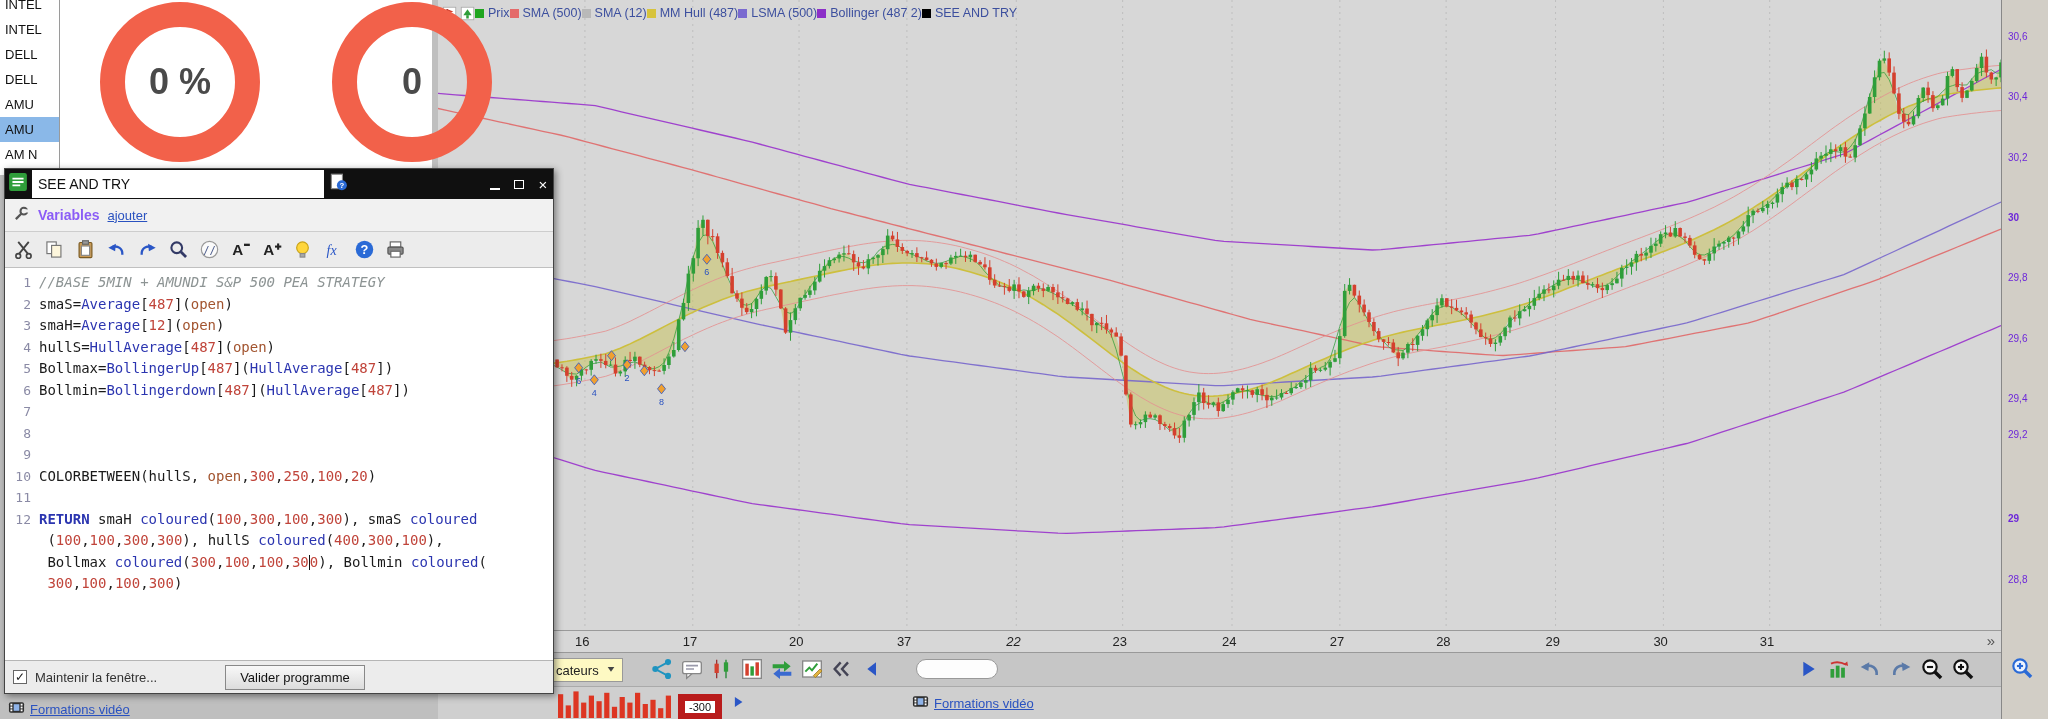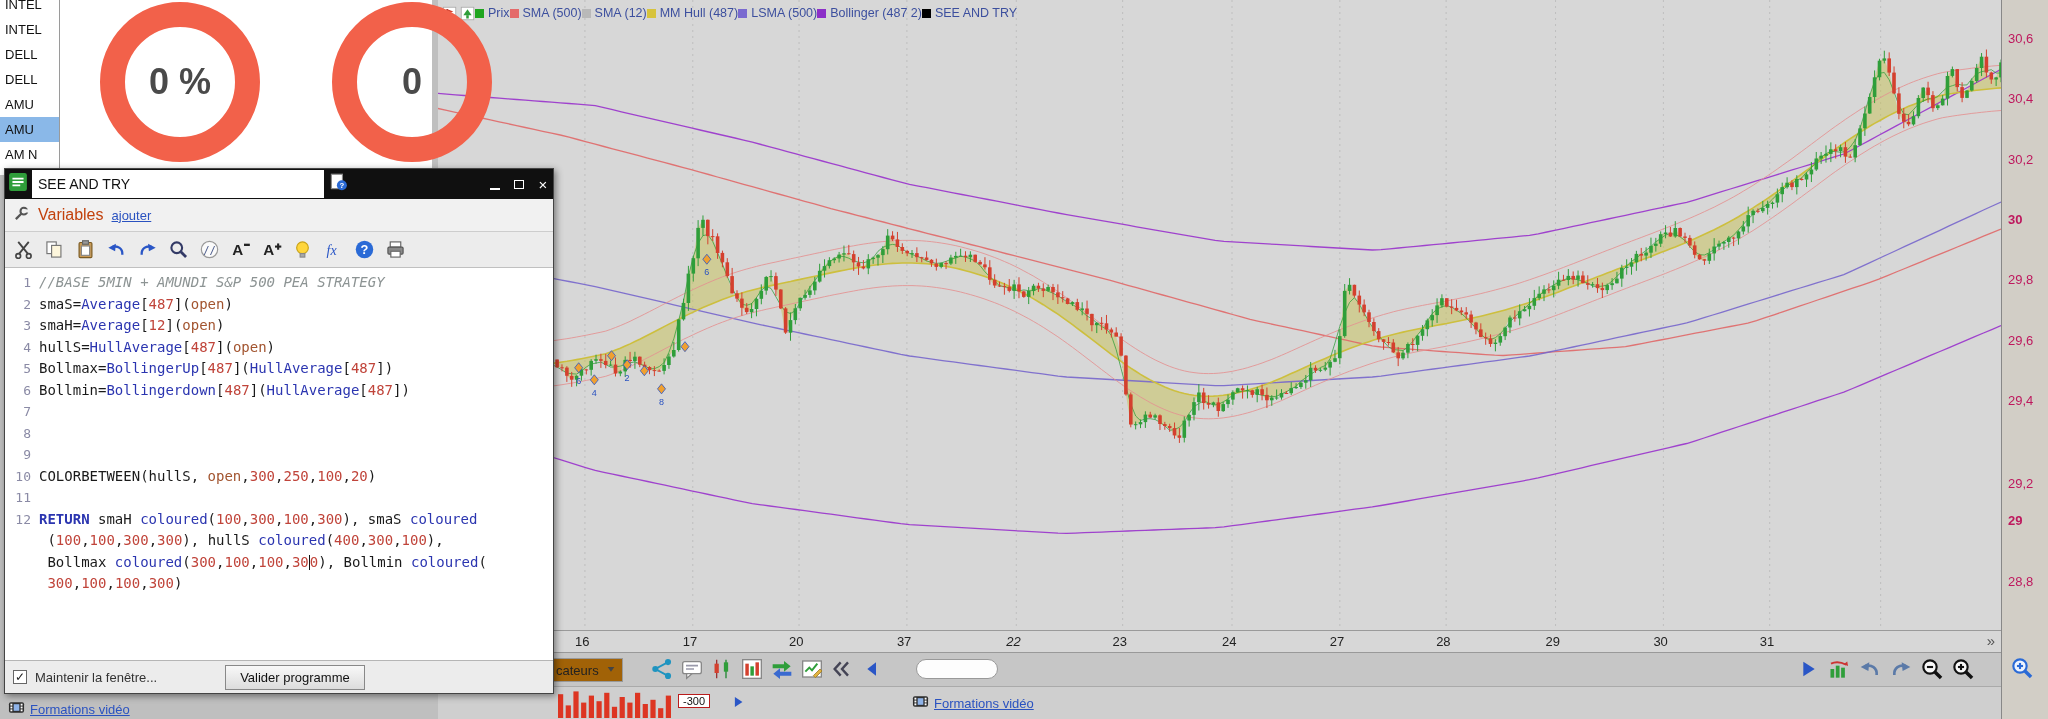--- a/index.html
+++ b/index.html
@@ -18,47 +18,47 @@
 #chart-svg{position:absolute;left:0;top:0;display:block}
 #legend{position:absolute;left:4px;top:6px;display:flex;align-items:center;gap:0;font-size:12.5px;color:#3c4f9e;z-index:2}
 #legend-tools{display:inline-flex;gap:3px}
 .lgitem{display:inline-flex;align-items:center;gap:4px}
 .sw{width:9px;height:9px;display:inline-block}
 #x-axis{position:absolute;left:0;top:630px;width:100%;height:22px;border-top:1px solid #9a9a9a;font-size:13px;color:#222}
 .xlabel{position:absolute;top:3px}
 .xlabel.b{font-weight:bold}
 #x-more{position:absolute;right:6px;top:1px;font-size:15px;color:#555}
 #chart-toolbar{position:absolute;left:0;top:652px;width:100%;height:34px;background:#c6c6c6;border-top:1px solid #999}
-#indicators-dropdown{position:absolute;left:112px;top:5px;height:24px;background:#a16207;border:1px solid #999;display:flex;align-items:center;padding:0 5px;font-size:13px;color:#222;gap:6px}
+#indicators-dropdown{position:absolute;left:112px;top:5px;height:24px;background:#fef9c3;border:1px solid #999;display:flex;align-items:center;padding:0 5px;font-size:13px;color:#222;gap:6px}
 #ct-left{position:absolute;left:212px;top:4px;display:flex;gap:6px;align-items:center}
 #scroll-thumb{position:absolute;left:478px;top:6px;width:82px;height:20px;background:#fdfdfd;border:1px solid #999;border-radius:10px}
 #ct-right{position:absolute;left:1358px;top:4px;display:flex;gap:7px;align-items:center}
 #chart-bottom{position:absolute;left:0;top:686px;width:100%;height:33px;background:#cfcfcf;border-top:1px solid #aaa}
 #mini-histogram{position:absolute;left:119px;top:1px}
-#scroll-value{position:absolute;left:240px;top:7px;background:#fff;border:1px solid #b91c1c;font-size:11px;padding:0 4px;color:#111}
+#scroll-value{position:absolute;left:240px;top:7px;background:#fff;border:7px solid #b91c1c;font-size:11px;padding:0 4px;color:#111}
 #bs-play{position:absolute;left:292px;top:7px}
 .formations{display:flex;align-items:center;gap:5px;font-size:13px;color:#2a52c0}
 .formations .txt{text-decoration:underline}
 #formations2{position:absolute;left:474px;top:6px}
 #formations1{position:absolute;left:8px;top:699px;z-index:11}
 
 #price-axis{position:absolute;left:2001px;top:0;width:47px;height:719px;background:#d2cec6;border-left:1px solid #888;z-index:2}
-.plabel{position:absolute;left:6px;font-size:13px;color:#be185d}
+.plabel{position:absolute;left:6px;font-size:10px;color:#6d28d9}
 .plabel.b{font-weight:bold}
 #axis-zoom{position:absolute;left:8px;top:656px}
 
 #editor{position:absolute;left:4px;top:168px;width:550px;height:526px;background:#fff;border:1px solid #444;box-shadow:2px 2px 7px rgba(0,0,0,.45);z-index:10;display:flex;flex-direction:column}
 #titlebar{height:30px;background:#101010;display:flex;align-items:center;gap:4px;padding-left:3px;flex:none}
 #title-field{width:292px;height:28px;background:#fff;display:flex;align-items:center;padding-left:6px;font-size:14px;color:#111}
 .tb-spacer{flex:1}
 .winbtn{width:20px;height:100%;color:#fff;font-size:15px;display:flex;align-items:center;justify-content:center;cursor:default}
 .min-glyph{width:10px;height:2px;background:#fff;margin-top:9px}
 .max-glyph{width:10px;height:9px;border:1.5px solid #fff}
 #vars-row{height:33px;background:#f1f1f1;border-bottom:1px solid #cdcdcd;display:flex;align-items:center;gap:8px;padding-left:8px;flex:none}
-#vars-label{font-weight:normal;font-size:16px;color:#c2410c}
+#vars-label{font-weight:bold;font-size:14px;color:#8b5cf6}
 #vars-add{font-size:13px;color:#2a52c0;text-decoration:underline;cursor:pointer}
 #editor-toolbar{height:36px;background:#ececec;border-bottom:1px solid #c0c0c0;display:flex;align-items:center;gap:10px;padding-left:8px;flex:none}
 #code-area{flex:1;background:#fff;overflow:hidden;padding-top:4px;font-family:"DejaVu Sans Mono",monospace;font-size:14px}
 .code-row{display:flex;line-height:21.5px;white-space:pre}
 .lineno{width:34px;text-align:right;padding-right:8px;color:#8a8aa5;font-size:13px;flex:none}
 .tk-id{color:#1a1a1a}
 .tk-fn{color:#2b35b0}
 .tk-num{color:#c0443a}
 .tk-pr{color:#a2542f}
 .tk-kw{color:#2b35b0;font-weight:bold}
@@ -931,21 +931,21 @@
           <line x1="11.2" y1="11.2" x2="15.8" y2="15.8" stroke="#2a6ad6" stroke-width="2.6"></line>
         </svg>
       </span></span>
 <div class="plabel" style="top: 31.1866px;">30,6</div>
     <div class="plabel" style="top: 91.4737px;">30,4</div>
     <div class="plabel" style="top: 151.761px;">30,2</div>
     <div class="plabel b" style="top: 212.048px;">30</div>
     <div class="plabel" style="top: 272.335px;">29,8</div>
     <div class="plabel" style="top: 332.622px;">29,6</div>
     <div class="plabel" style="top: 392.909px;">29,4</div>
-    <div class="plabel" style="top: 476px; text-align: center;">29,2</div>
+    <div class="plabel" style="top: 429px; text-align: center;">29,2</div>
     <div class="plabel b" style="top: 513.483px;">29</div>
     <div class="plabel" style="top: 573.77px;">28,8</div>
   </div>
 
 <div id="watchlist">
     <div class="wrow">INTEL</div>
     <div class="wrow">INTEL</div>
     <div class="wrow">DELL</div>
     <div class="wrow">DELL</div>
     <div class="wrow">AMU</div>

